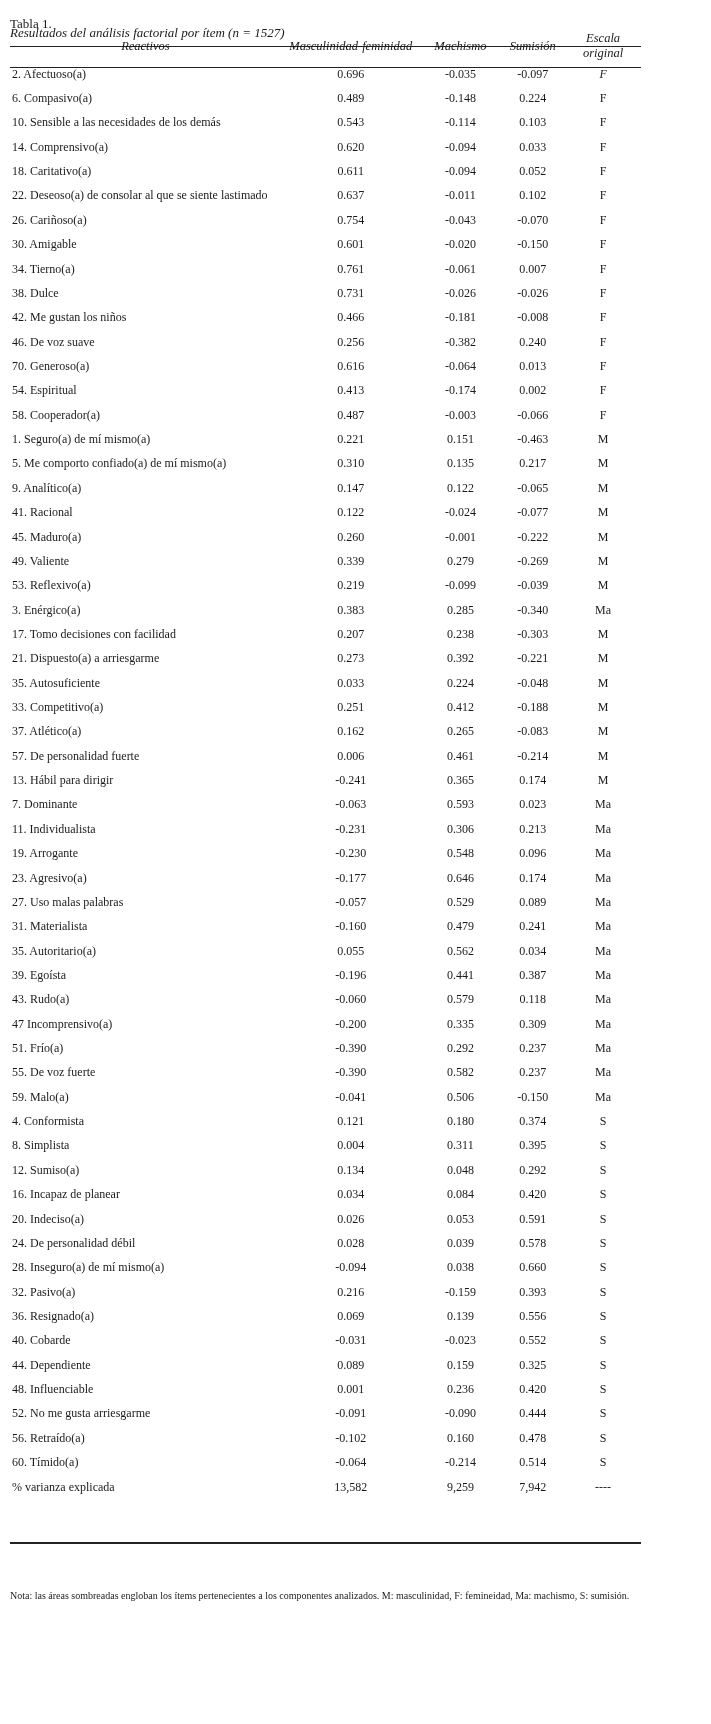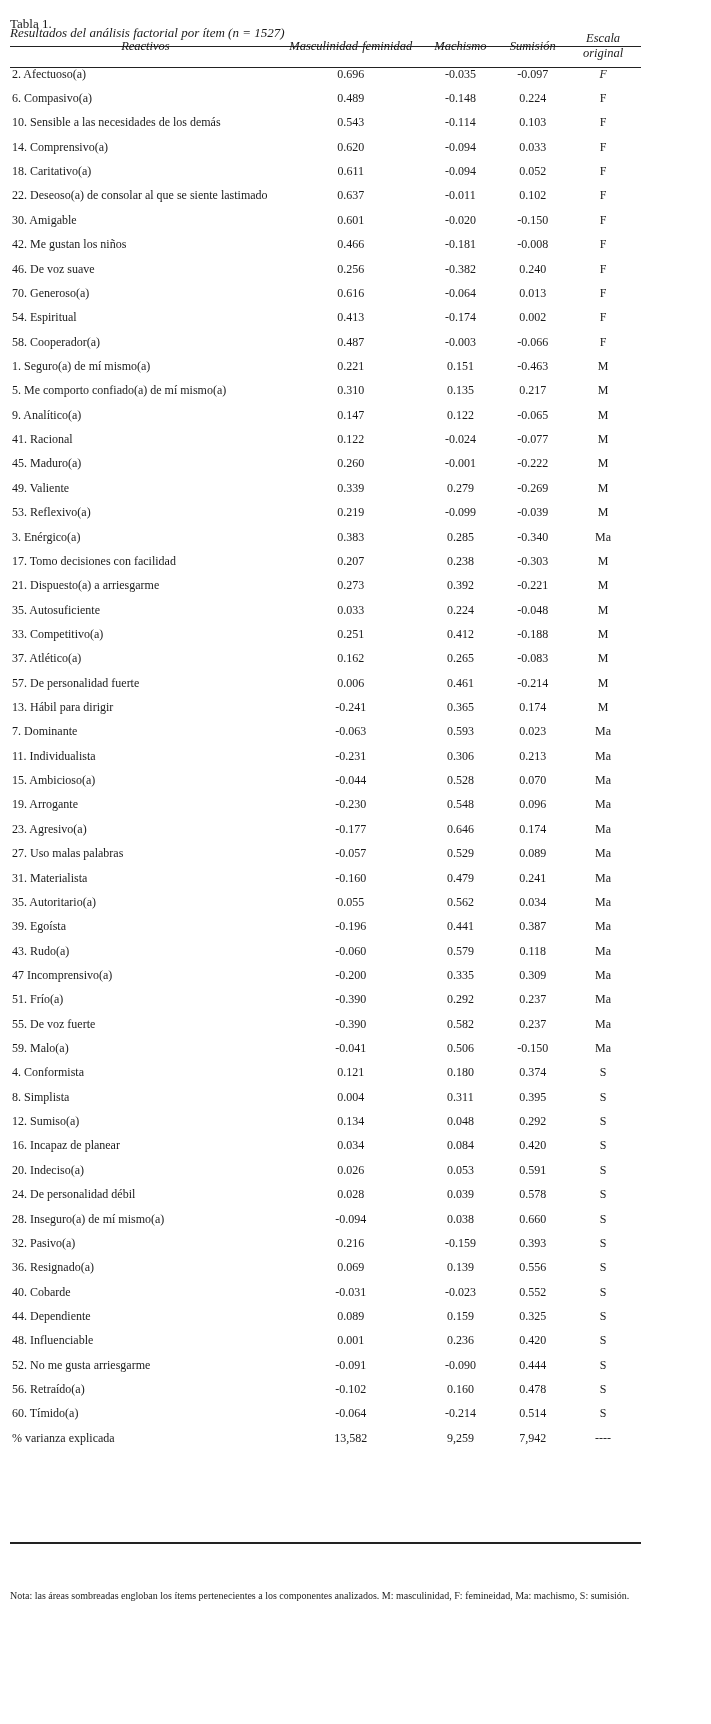--- a/index.html
+++ b/index.html
@@ -82,27 +82,48 @@
         <td class="c-es">F</td>
       </tr>
       <tr>
         <td class="c-item">22. Deseoso(a) de consolar al que se siente lastimado</td>
         <td class="c-mf">0.637</td>
         <td class="c-ma">-0.011</td>
         <td class="c-su">0.102</td>
         <td class="c-es">F</td>
       </tr>
       <tr>
+        <td class="c-item">26. Cariñoso(a)</td>
+        <td class="c-mf">0.754</td>
+        <td class="c-ma">-0.043</td>
+        <td class="c-su">-0.070</td>
+        <td class="c-es">F</td>
+      </tr>
+      <tr>
         <td class="c-item">30. Amigable</td>
         <td class="c-mf">0.601</td>
         <td class="c-ma">-0.020</td>
         <td class="c-su">-0.150</td>
         <td class="c-es">F</td>
       </tr>
       <tr>
+        <td class="c-item">34. Tierno(a)</td>
+        <td class="c-mf">0.761</td>
+        <td class="c-ma">-0.061</td>
+        <td class="c-su">0.007</td>
+        <td class="c-es">F</td>
+      </tr>
+      <tr>
+        <td class="c-item">38. Dulce</td>
+        <td class="c-mf">0.731</td>
+        <td class="c-ma">-0.026</td>
+        <td class="c-su">-0.026</td>
+        <td class="c-es">F</td>
+      </tr>
+      <tr>
         <td class="c-item">42. Me gustan los niños</td>
         <td class="c-mf">0.466</td>
         <td class="c-ma">-0.181</td>
         <td class="c-su">-0.008</td>
         <td class="c-es">F</td>
       </tr>
       <tr>
         <td class="c-item">46. De voz suave</td>
         <td class="c-mf">0.256</td>
         <td class="c-ma">-0.382</td>
@@ -240,27 +261,20 @@
         <td class="c-mf">-0.063</td>
         <td class="c-ma">0.593</td>
         <td class="c-su">0.023</td>
         <td class="c-es">Ma</td>
       </tr>
       <tr>
         <td class="c-item">11. Individualista</td>
         <td class="c-mf">-0.231</td>
         <td class="c-ma">0.306</td>
         <td class="c-su">0.213</td>
-        <td class="c-es">Ma</td>
-      </tr>
-      <tr>
-        <td class="c-item">15. Ambicioso(a)</td>
-        <td class="c-mf">-0.044</td>
-        <td class="c-ma">0.528</td>
-        <td class="c-su">0.070</td>
         <td class="c-es">Ma</td>
       </tr>
       <tr>
         <td class="c-item">19. Arrogante</td>
         <td class="c-mf">-0.230</td>
         <td class="c-ma">0.548</td>
         <td class="c-su">0.096</td>
         <td class="c-es">Ma</td>
       </tr>
       <tr>

